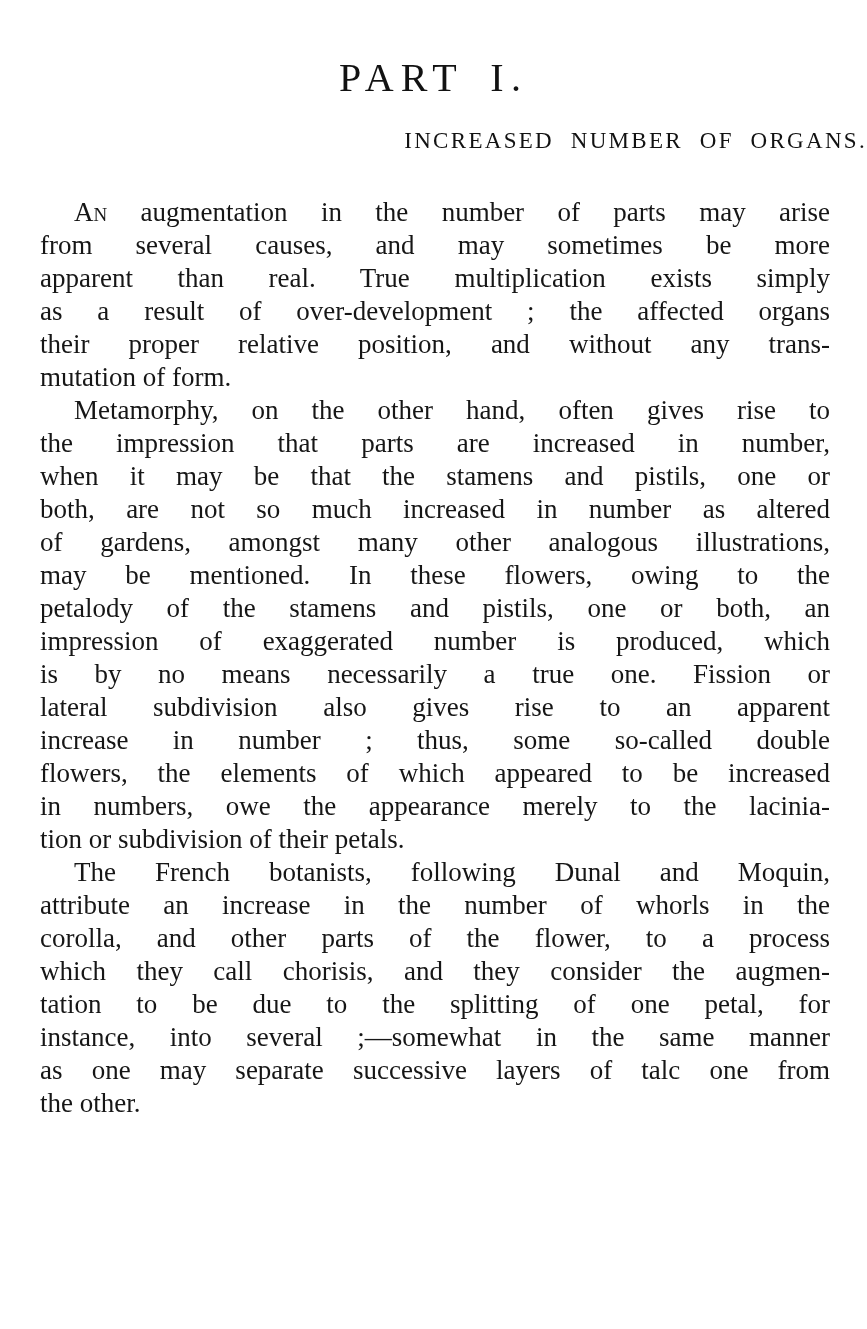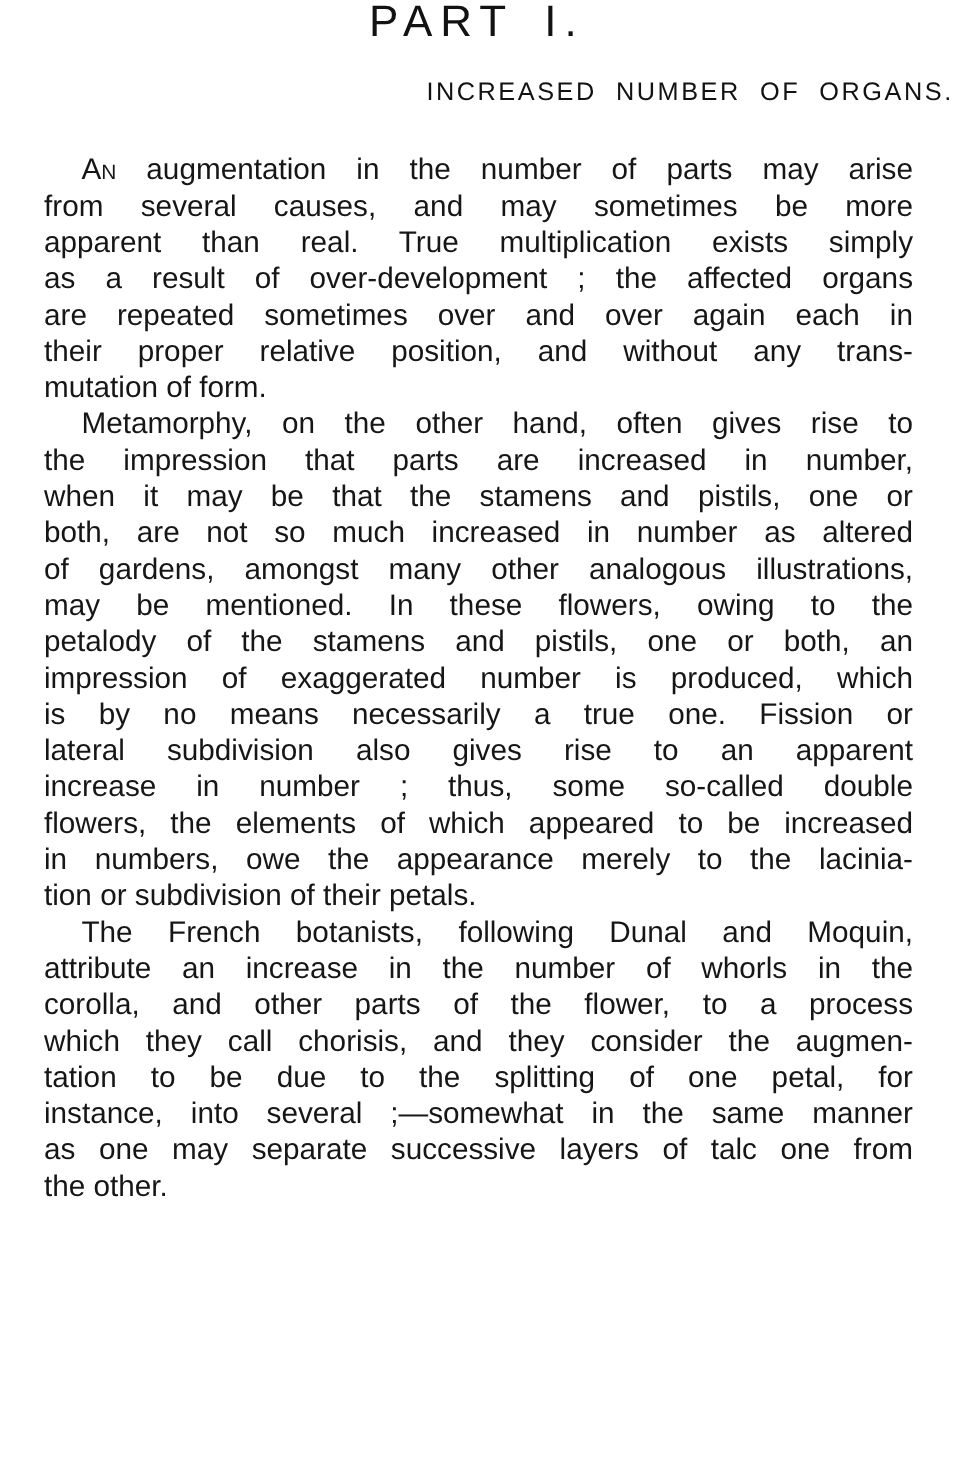--- a/index.html
+++ b/index.html
@@ -6,23 +6,24 @@
     margin: 0;
     padding: 0;
     background: #ffffff;
   }
   .page {
     position: relative;
     width: 867px;
     height: 1189px;
     background: #ffffff;
     color: #161616;
-    font-family: Liberation Sans, sans-serif;
+    font-family: Liberation Serif, serif;
     overflow: hidden;
     box-sizing: border-box;
+    padding-top: 58px;
   }
   .part-heading {
     margin: 0;
     text-align: center;
     font-size: 40px;
     line-height: 40px;
     font-weight: normal;
     letter-spacing: 0.18em;
     word-spacing: 0.25em;
     color: #121212;
@@ -74,21 +75,20 @@
 
   <h2 class="chapter-heading">INCREASED NUMBER OF ORGANS.</h2>
 
   <div class="page-body">
 
     <div class="para">
       <div class="line first"><span class="sc">An</span><span> augmentation in the number of parts may arise</span></div>
       <div class="line">from several causes, and may sometimes be more</div>
       <div class="line">apparent than real.  True multiplication exists simply</div>
       <div class="line">as a result of over-development ; the affected organs</div>
-      <div class="line">are repeated sometimes over and over again each in</div>
       <div class="line">their proper relative position, and without any trans-</div>
       <div class="line last">mutation of form.</div>
     </div>
 
     <div class="para">
       <div class="line first">Metamorphy, on the other hand, often gives rise to</div>
       <div class="line">the impression that parts are increased in number,</div>
       <div class="line">when it may be that the stamens and pistils, one or</div>
       <div class="line">both, are not so much increased in number as altered</div>
       <div class="line">of gardens, amongst many other analogous illustrations,</div>

